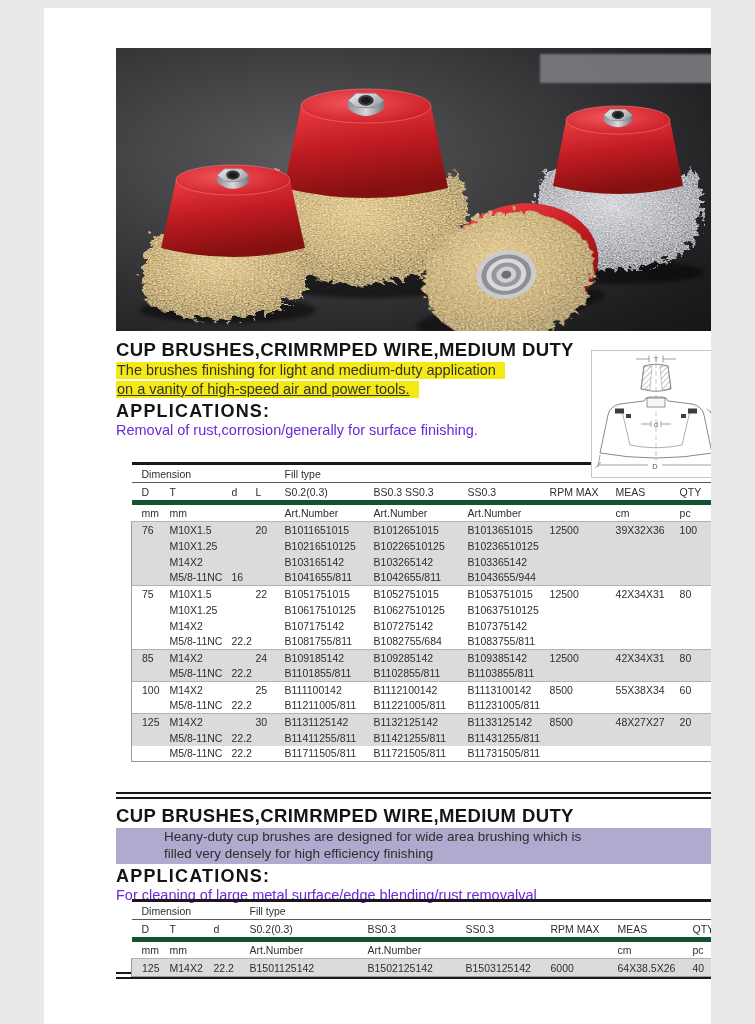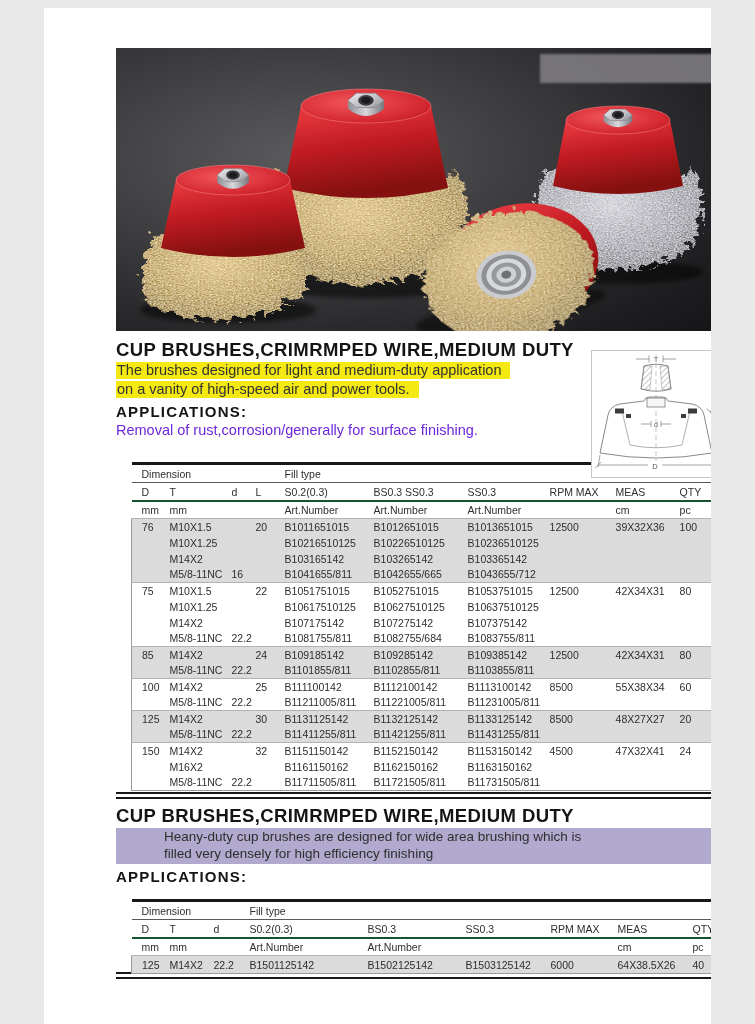--- a/index.html
+++ b/index.html
@@ -10,34 +10,34 @@
   .photo { position:absolute; left:72px; top:40px; width:611px; height:283px; }
   .photo svg { display:block; }
 
   .sec { position:absolute; left:72px; }
   .sec1 { top:331px; width:475px; }
   .sec2 { top:797px; width:625px; }
   .sec h2 { font-size:18.5px; font-weight:bold; color:#141414; letter-spacing:.4px; line-height:21px; white-space:nowrap; }
   .desc1 { margin-top:1px; font-size:14.5px; line-height:19px; color:#333; }
   .desc1 .hl { padding:0 9px 1px 1px; }
   .desc2 { margin-top:2px; width:603px; font-size:13.5px; line-height:16.5px; color:#2e2e2e; padding:1px 0 2px 2px; }
-  .apps-label { margin-top:3px; font-size:15px; font-weight:bold; letter-spacing:1.2px; color:#141414; line-height:19px; }
+  .apps-label { margin-top:3px; font-size:18px; font-weight:bold; letter-spacing:1.2px; color:#141414; line-height:19px; }
   .apps-text { font-size:14.5px; color:#6d28d9; line-height:19px; }
 
   .diagram { position:absolute; left:547px; top:342px; width:153px; height:126px; background:#fff; border:1px solid #c6c6c6; z-index:6; }
 
   .spec { position:absolute; left:87px; z-index:2; }
   .spec-1 { top:454px; }
   .spec-2 { top:891px; }
   .spec table { border-collapse:collapse; table-layout:fixed; width:625px; font-size:10.5px; color:#2e2e2e; border-top:3px solid #181818; }
   .spec th, .spec td { font-weight:normal; text-align:left; padding:0; white-space:nowrap; overflow:visible; vertical-align:middle; }
   .spec th:first-child, .spec td:first-child { padding-left:10px; }
   .spec .hrow1 th { height:17px; }
   .spec .hrow2 th { height:17px; border-top:1px solid #585858; }
-  .spec .hrow3 th { height:16px; border-top:2px solid #14532d; }
+  .spec .hrow3 th { height:16px; border-top:5px solid #14532d; }
   .spec tbody { border:1px solid #9a9a9a; border-top:1px solid #585858; }
   .spec-1 tbody tr { height:16px; }
   .spec-2 tbody tr { height:18px; }
   .spec tbody tr.shaded { background:#dbdbdb; }
   .spec tbody tr.gstart td { border-top:1px solid #b3b3b3; }
 
   .dbl-rule { position:absolute; left:72px; width:625px; height:3px; border-top:2px solid #181818; border-bottom:2px solid #181818; }
   .rule-1 { top:784px; }
   .rule-2 { top:964px; }
 </style>
@@ -162,22 +162,22 @@
         <ellipse cx="2" cy="2" rx="15" ry="12" fill="#97989c"></ellipse>
         <ellipse cx="2" cy="2" rx="10" ry="8" fill="#cfd0d3"></ellipse>
         <ellipse cx="2" cy="2" rx="5" ry="4" fill="#6f7074"></ellipse>
       </g>
     </svg>
   </div>
 
   <div class="sec sec1">
     <h2>CUP BRUSHES,CRIMRMPED WIRE,MEDIUM DUTY</h2>
     <div class="desc1">
-      <span class="hl" style="background-color: rgb(244, 233, 18);">The brushes designed for light and medium-duty application</span><br>
-      <span class="hl" style="background-color: rgb(244, 233, 18);">on a vanity of high-speed air and power tools.</span>
+      <span class="hl" style="background-color: rgb(244, 233, 18);">The brushes finishing for light and medium-duty application</span><br>
+      <span class="hl" style="background-color: rgb(244, 233, 18); text-decoration: underline;">on a vanity of high-speed air and power tools.</span>
     </div>
     <div class="apps-label">APPLICATIONS:</div>
     <div class="apps-text">Removal of rust,corrosion/generally for surface finishing.</div>
   </div>
 
   <div class="diagram">
     <svg width="153" height="126" viewBox="0 0 153 126">
       <defs>
         <pattern id="hatch" width="4" height="4" patternUnits="userSpaceOnUse" patternTransform="rotate(45)">
           <line x1="0" y1="0" x2="0" y2="4" stroke="#8a8a8a" stroke-width="1"></line>
@@ -293,22 +293,22 @@
             <td></td>
             <td></td>
             <td></td>
           </tr>
           <tr class="shaded">
             <td></td>
             <td>M5/8-11NC</td>
             <td>16</td>
             <td></td>
             <td>B1041655/811</td>
-            <td>B1042655/665</td>
-            <td>B1043655/712</td>
+            <td>B1042655/811</td>
+            <td>B1043655/944</td>
             <td></td>
             <td></td>
             <td></td>
           </tr>
           <tr class="gstart">
             <td>75</td>
             <td>M10X1.5</td>
             <td></td>
             <td>22</td>
             <td>B1051751015</td>
@@ -419,44 +419,20 @@
             <td>M5/8-11NC</td>
             <td>22.2</td>
             <td></td>
             <td>B11411255/811</td>
             <td>B11421255/811</td>
             <td>B11431255/811</td>
             <td></td>
             <td></td>
             <td></td>
           </tr>
-          <tr class="gstart">
-            <td>150</td>
-            <td>M14X2</td>
-            <td></td>
-            <td>32</td>
-            <td>B1151150142</td>
-            <td>B1152150142</td>
-            <td>B1153150142</td>
-            <td>4500</td>
-            <td>47X32X41</td>
-            <td>24</td>
-          </tr>
-          <tr>
-            <td></td>
-            <td>M16X2</td>
-            <td></td>
-            <td></td>
-            <td>B1161150162</td>
-            <td>B1162150162</td>
-            <td>B1163150162</td>
-            <td></td>
-            <td></td>
-            <td></td>
-          </tr>
           <tr>
             <td></td>
             <td>M5/8-11NC</td>
             <td>22.2</td>
             <td></td>
             <td>B11711505/811</td>
             <td>B11721505/811</td>
             <td>B11731505/811</td>
             <td></td>
             <td></td>
@@ -468,20 +444,21 @@
 
   <div class="dbl-rule rule-1"></div>
 
   <div class="sec sec2">
     <h2>CUP BRUSHES,CRIMRMPED WIRE,MEDIUM DUTY</h2>
     <div class="desc2" style="background-color: rgb(178, 169, 206); padding-left: 48px;">
       <span>Heany-duty cup brushes are designed for wide area brushing which is</span><br>
       <span>filled very densely for high efficiency finishing</span>
     </div>
     <div class="apps-label">APPLICATIONS:</div>
+    <div class="apps-text">For cleaning of large metal surface/edge blending/rust removalval</div>
   </div>
 
   <div class="spec spec-2">
       <table>
         <colgroup>
           <col style="width: 38px;">
           <col style="width: 44px;">
           <col style="width: 36px;">
           <col style="width: 118px;">
           <col style="width: 98px;">

